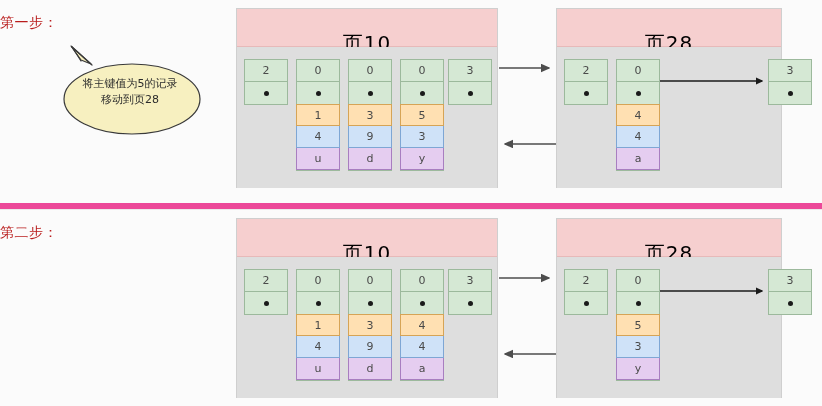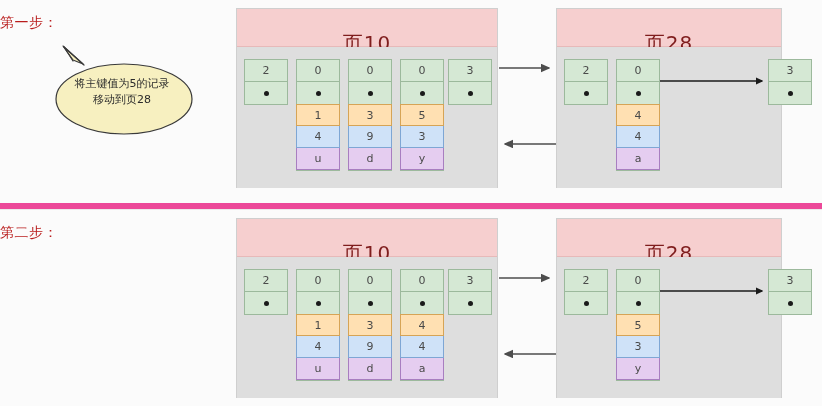--- a/index.html
+++ b/index.html
@@ -18,21 +18,21 @@
   }
 
   
   .step-label{
     position:absolute;left:0;top:14px;
     font-size:14px;color:#b91c1c;letter-spacing:.5px;
     white-space:nowrap;
   }
 
   
-  .callout{position:absolute;left:47px;top:42px;width:150px;height:95px;}
+  .callout{position:absolute;left:55px;top:42px;width:150px;height:95px;}
   .callout svg{position:absolute;left:0;top:0;}
   .callout-text{
     position:absolute;left:0;top:34px;width:150px;
     text-align:center;font-size:11px;color:#2b2b2b;line-height:1.45;
     pointer-events:none;
   }
 
   
   .page{
     position:absolute;top:8px;
@@ -41,21 +41,21 @@
     box-sizing:border-box;
   }
   .page-10{left:236px;width:262px;height:180px;}
   .page-28{left:556px;width:226px;height:180px;}
 
   .page-header{
     height:38px;background:#f6cfcf;border-bottom:1px solid #e7b9b9;
     display:flex;align-items:center;justify-content:center;
     box-sizing:border-box;
   }
-  .page-title{font-size:20px;color:#7f1d1d;letter-spacing:1px;margin-top:32px;}
+  .page-title{font-size:20px;color:#000000;letter-spacing:1px;margin-top:32px;}
 
   .page-body{position:relative;height:141px;background:#dedede;}
 
   
   .rec{
     position:absolute;
     width:44px;
     border:1px solid #9cb99c;
     box-sizing:border-box;
     background:#d5e8d4;

